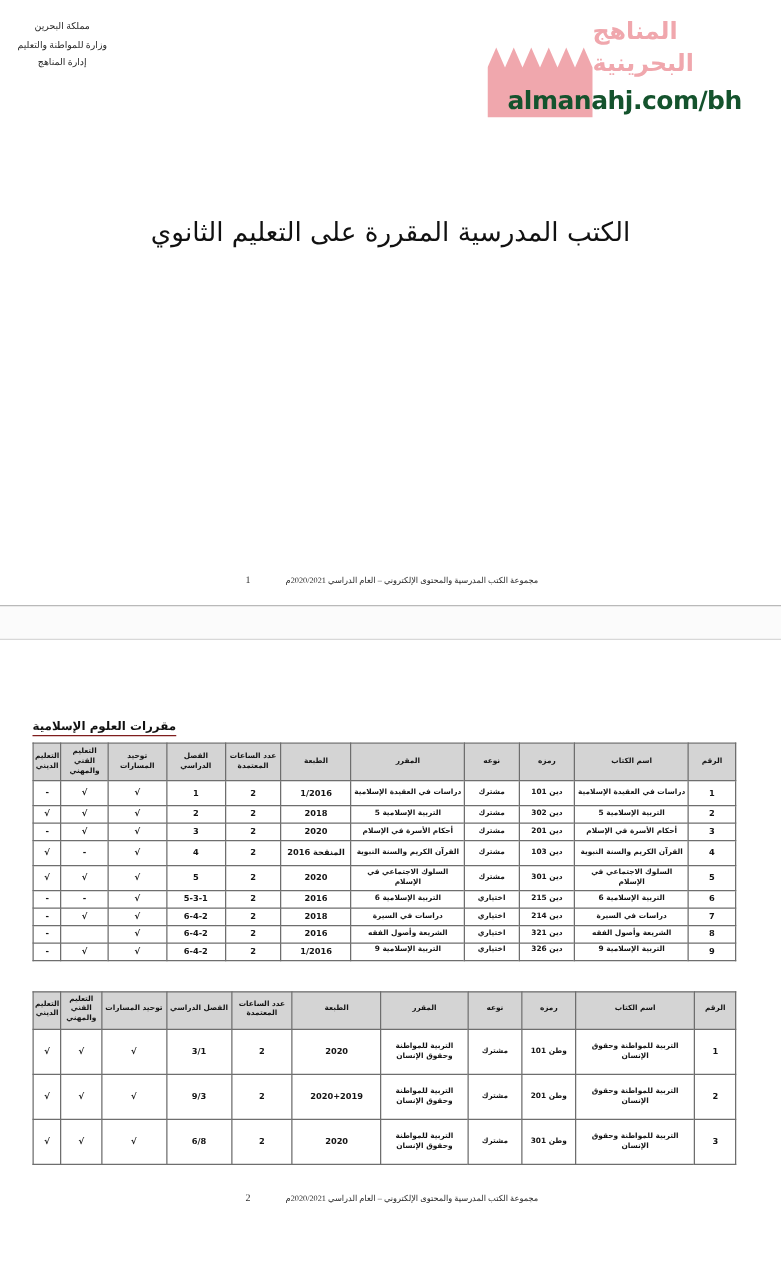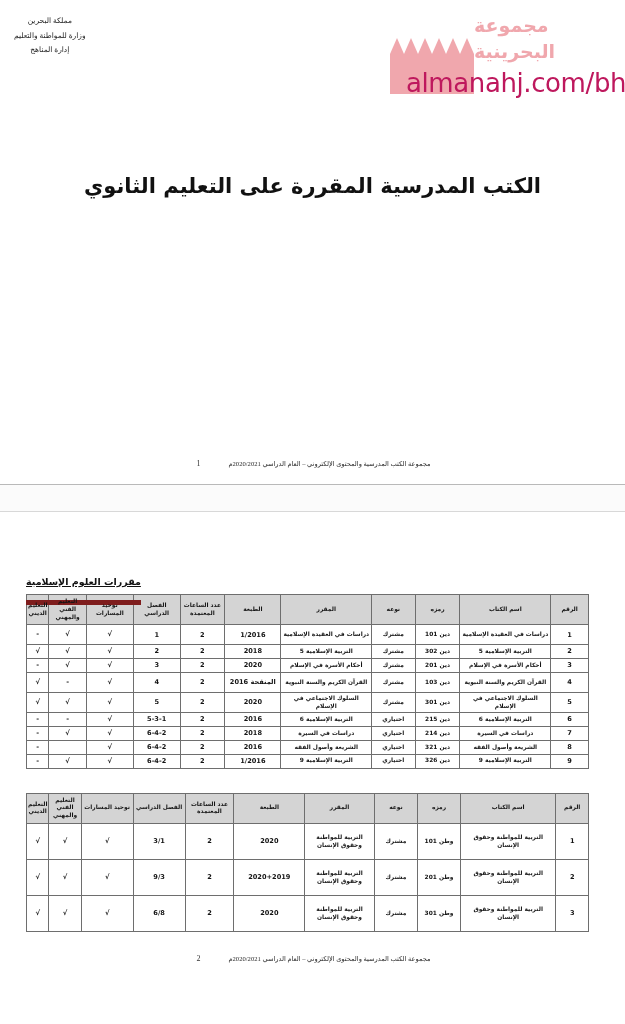--- a/index.html
+++ b/index.html
@@ -74,33 +74,33 @@
     font-size: 19px;
     direction: rtl;
     letter-spacing: -0.2px;
   }
   .logo-ar-1 { top: 4px; }
   .logo-ar-2 { top: 30px; text-align: center; }
   .logo-url {
     position: absolute;
     left: 28px;
     top: 58px;
-    color: #be185d;
+    color: #14532d;
     font-family: "DejaVu Sans", sans-serif;
-    font-weight: normal;
-    font-size: 26px;
+    font-weight: bold;
+    font-size: 20px;
     letter-spacing: -0.4px;
   }
 
   
   .cover-title {
     text-align: center;
     margin-top: 78px;
     font-family: "DejaVu Sans", sans-serif;
-    font-weight: bold;
+    font-weight: normal;
     color: #111;
   }
   .cover-title .l1 {
     font-size: 21px;
     line-height: 1.6;
   }
   .cover-title .l2 {
     font-size: 21px;
     line-height: 1.6;
     margin-top: 12px;
@@ -139,23 +139,22 @@
   .section-title {
     text-align: left;
     padding: 0 0 0 0;
     margin: 0 0 7px 0;
     font-family: "DejaVu Sans", sans-serif;
     font-weight: bold;
     font-size: 9.5px;
     color: #111;
   }
   .section-title span {
-    border-bottom: 5px solid #7f1d1d;
-    padding-bottom: 13px;
-    text-decoration: underline;
+    border-bottom: 1px solid #7f1d1d;
+    padding-bottom: 1px;
   }
   .section-wrap { padding: 0 36px 0 26px; }
   .section-wrap.first { padding-top: 64px; }
   .section-wrap.second { padding-top: 24px; }
 
   
   table.book-table {
     border-collapse: collapse;
     width: 100%;
     font-family: "DejaVu Sans", sans-serif;
@@ -229,21 +228,21 @@
 <body>
 
 <div class="page page-one">
 
   <div class="sheet-header">
 
     <div class="logo-block">
       <svg class="logo-crown" viewBox="0 0 92 58">
         <path d="M0 18 L7 2 L14 18 L21 2 L28 18 L35 2 L42 18 L49 2 L56 18 L63 2 L70 18 L77 2 L84 18 L84 58 L0 58 Z" fill="#f0a7ad"></path>
       </svg>
-      <div class="logo-ar-1">مجموعة</div>
+      <div class="logo-ar-1">المناهج</div>
       <div class="logo-ar-2">البحرينية</div>
       <div class="logo-url">almanahj.com/bh</div>
     </div>
 
     <div class="ministry-lines">
       <div>مملكة البحرين</div>
       <div>وزارة للمواطنة والتعليم</div>
       <div>إدارة المناهج</div>
     </div>
 

